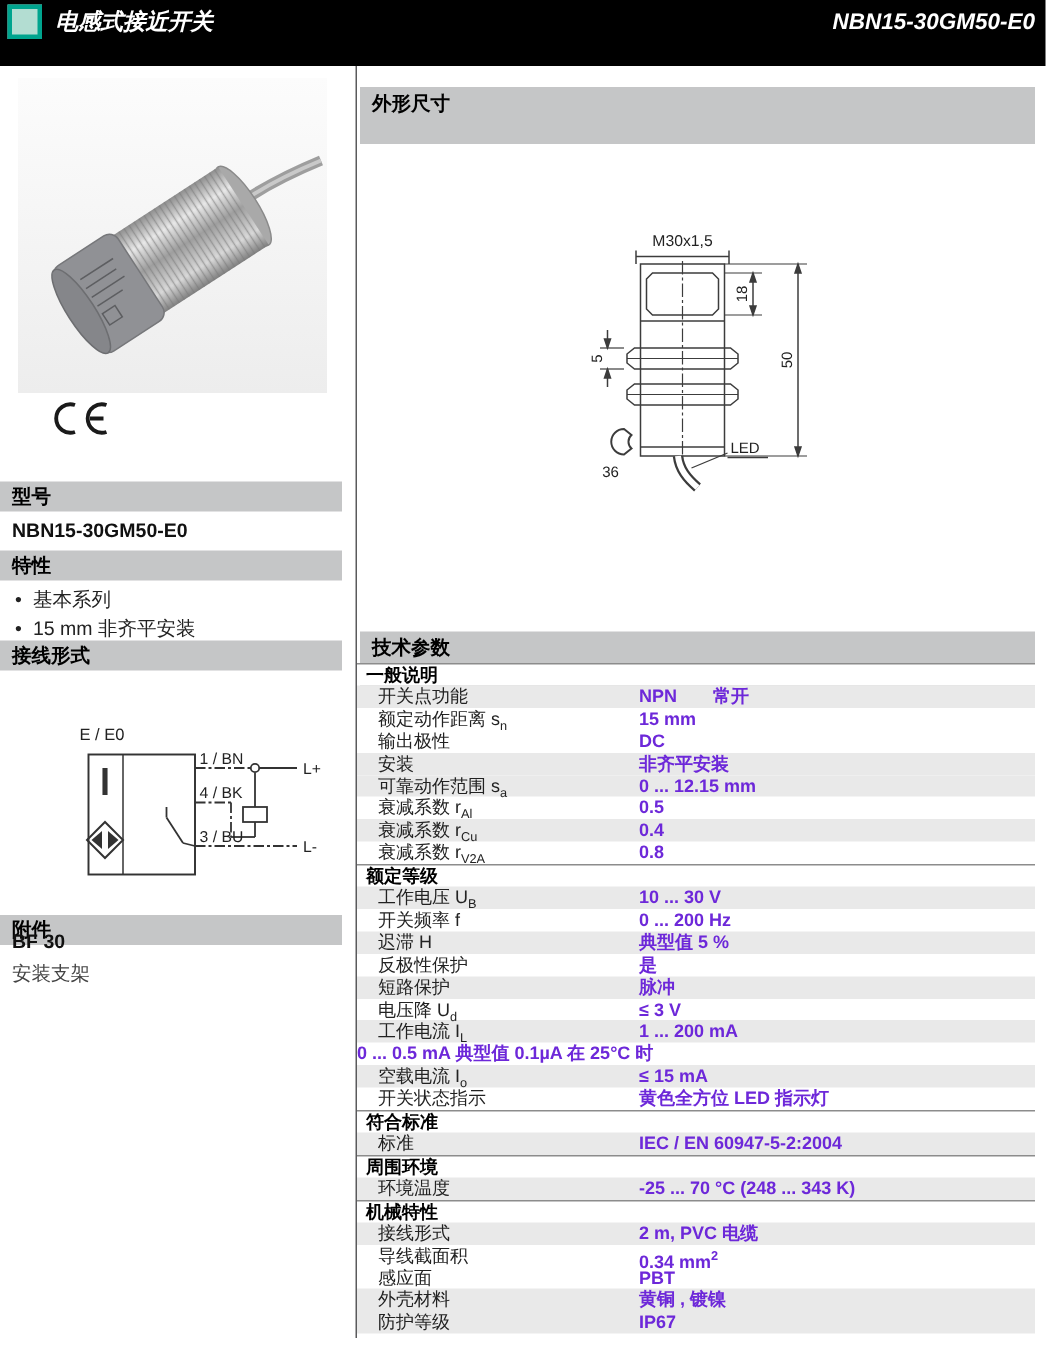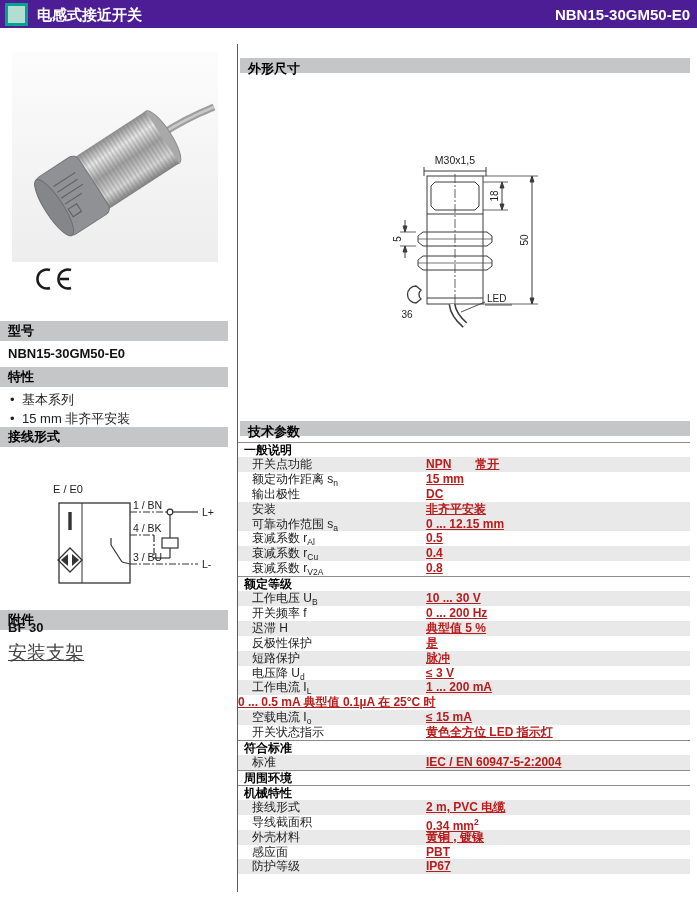--- a/index.html
+++ b/index.html
@@ -1,54 +1,54 @@
 <!DOCTYPE html>
 <html><head>
 <meta charset="utf-8">
 <style>
   * { margin:0; padding:0; box-sizing:border-box; }
   html,body { width:697px; height:904px; background:#fff;
     font-family:"Liberation Sans","DejaVu Sans",sans-serif; color:#111; }
   
-  .top-bar { position:absolute; left:0; top:0; width:697px; height:28px; background:#4c1d95; }
+  .top-bar { position:absolute; left:0; top:0; width:697px; height:44px; background:#000000;font-style:italic; }
   .logo-box { position:absolute; left:5px; top:3px; width:23px; height:23px;
     background:#b3ddd2; border:3px solid #00a48e; }
   .top-title { position:absolute; left:37px; top:0; height:30px; line-height:30px;
     color:#fff; font-weight:bold; font-size:15px; }
   .top-model { position:absolute; right:7px; top:0; height:30px; line-height:30px;
     color:#fff; font-weight:bold; font-size:15px; }
   
   .photo-wrap { position:absolute; left:12px; top:52px; width:206px; height:210px;
     background:linear-gradient(180deg,#fcfcfc 0%,#ededed 100%); }
   .ce-wrap { position:absolute; left:33px; top:266px; }
   .sec-bar { position:absolute; left:0; width:228px; height:20px; background:#c5c6c7;
     font-weight:bold; font-size:13px; line-height:20px; padding-left:8px; color:#000; }
   .model-text { position:absolute; left:8px; top:346px; font-weight:bold; font-size:13px; }
   .feature-list { position:absolute; left:8px; top:390px; width:215px; list-style:none; }
   .feature-list li { font-size:13px; color:#222; line-height:19px; padding-left:14px; position:relative; }
   .feature-list li::before { content:"•"; position:absolute; left:2px; }
   .acc-name { position:absolute; left:8px; top:620px; font-weight:bold; font-size:13px; }
-  .acc-desc { position:absolute; left:8px; top:640px; font-size:19px; color:#444;text-decoration:underline; }
+  .acc-desc { position:absolute; left:8px; top:640px; font-size:13px; color:#444; }
   
   .v-divider { position:absolute; left:237px; top:44px; width:1px; height:848px; background:#5a5a5c; }
   
   .dim-bar { top:58px; left:240px; width:450px; }
   .spec-bar { top:421px; left:240px; width:450px; }
-  .sec-bar2 { position:absolute; height:15px; background:#c5c6c7; font-weight:bold;
+  .sec-bar2 { position:absolute; height:38px; background:#c5c6c7; font-weight:bold;
     font-size:13px; line-height:21px; padding-left:8px; color:#000; }
   .dim-svg { position:absolute; left:312px; top:152px; }
   .wiring-svg { position:absolute; left:20px; top:472px; }
   
   .spec-table { position:absolute; left:238px; top:442px; width:452px; font-size:12px; }
   .spec-group-header { height:15px; line-height:15px; font-weight:bold; padding-left:6px;
     border-top:1px solid #8c8c8c; background:#fff; color:#000;font-family:Liberation Serif, serif; }
   .spec-row { display:flex; height:14.9px; line-height:14.9px; }
   .spec-row.shaded { background:#e9e9e9; }
   .spec-label { width:188px; padding-left:14px; color:#222; white-space:nowrap; }
-  .spec-value { flex:1; font-weight:bold; color:#b91c1c; white-space:nowrap;text-decoration:underline; }
+  .spec-value { flex:1; font-weight:bold; color:#6d28d9; white-space:nowrap; }
   .spec-label sub { font-size:8.5px; }
   .spec-value sup { font-size:8.5px; }
   .value2 { margin-left:24px; font-weight:bold; }
   svg text { font-family:"Liberation Sans","DejaVu Sans",sans-serif; }
 </style>
 </head>
 <body>
 
 <div class="top-bar">
   <div class="logo-box"></div>
@@ -290,35 +290,39 @@
       <div class="spec-row">
         <div class="spec-label">开关状态指示</div>
         <div class="spec-value">黄色全方位 LED 指示灯</div>
       </div>
       <div class="spec-group-header">符合标准</div>
       <div class="spec-row shaded">
         <div class="spec-label">标准</div>
         <div class="spec-value">IEC / EN 60947-5-2:2004</div>
       </div>
       <div class="spec-group-header">周围环境</div>
+      <div class="spec-row shaded">
+        <div class="spec-label">环境温度</div>
+        <div class="spec-value">-25 ... 70 °C (248 ... 343 K)</div>
+      </div>
       <div class="spec-group-header">机械特性</div>
       <div class="spec-row shaded">
         <div class="spec-label">接线形式</div>
         <div class="spec-value">2 m, PVC 电缆</div>
       </div>
       <div class="spec-row">
         <div class="spec-label">导线截面积</div>
         <div class="spec-value">0.34 mm<sup>2</sup></div>
       </div>
+      <div class="spec-row">
+        <div class="spec-label">感应面</div>
+        <div class="spec-value">PBT</div>
+      </div>
       <div class="spec-row shaded">
         <div class="spec-label">外壳材料</div>
         <div class="spec-value">黄铜 , 镀镍</div>
       </div>
-      <div class="spec-row">
-        <div class="spec-label">感应面</div>
-        <div class="spec-value">PBT</div>
-      </div>
       <div class="spec-row shaded">
         <div class="spec-label">防护等级</div>
         <div class="spec-value">IP67</div>
       </div>
     </div>
 </div>
 
 </body></html>

